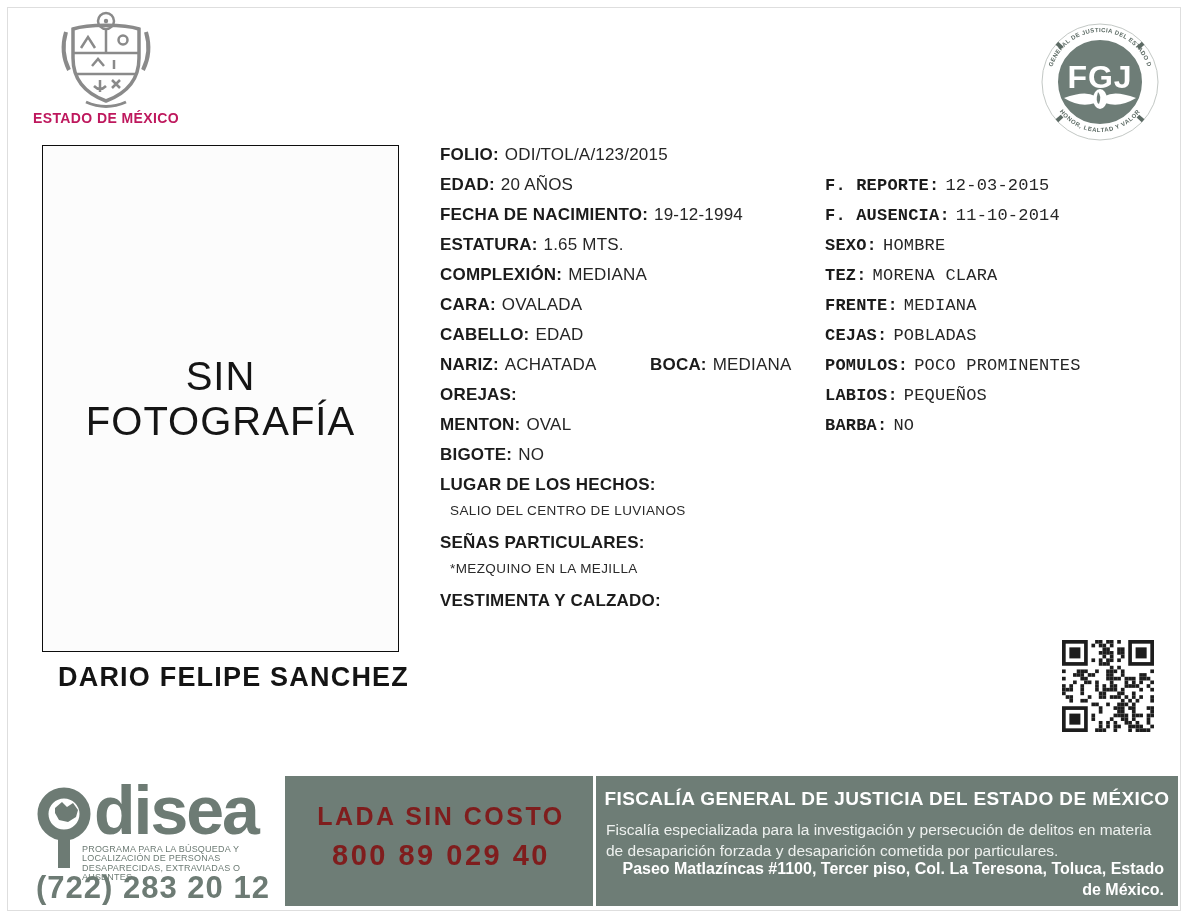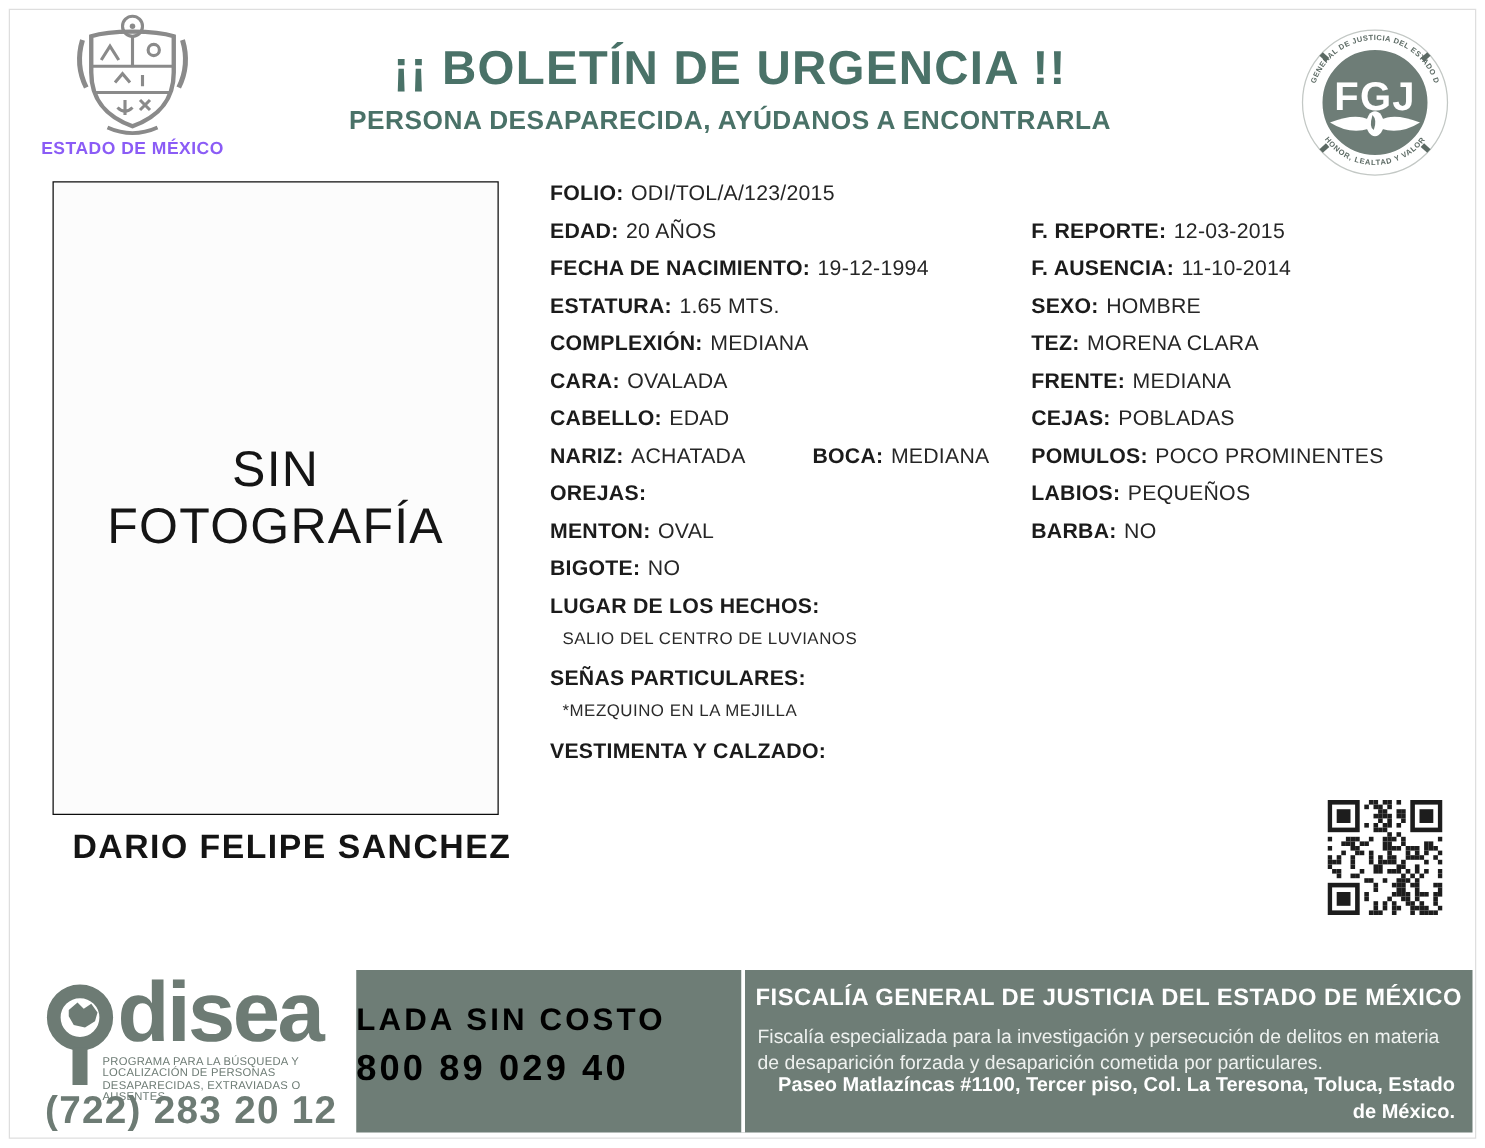--- a/index.html
+++ b/index.html
@@ -5,38 +5,38 @@
   html,body { margin:0; padding:0; background:#ffffff; }
   .page {
     position:relative; width:1188px; height:918px; overflow:hidden;
     background:#ffffff; font-family:"Liberation Sans", sans-serif; color:#1b1b1b;
   }
   .page-border { position:absolute; inset:7px; border:1px solid #dedede; pointer-events:none; }
 
   
   .estado-logo { position:absolute; left:55px; top:10px; width:102px; height:100px; }
   .estado-caption { position:absolute; left:26px; top:110px; width:160px; text-align:center;
-    font-size:14px; font-weight:700; letter-spacing:.4px; color:#8b5cf6; }
+    font-size:14px; font-weight:700; letter-spacing:.4px; color:#be185d; }
   .title-wrap { position:absolute; left:180px; right:200px; top:34px; text-align:center; color:#4a7268; }
   .main-title { font-size:38px; font-weight:800; letter-spacing:1px; white-space:nowrap; }
   .sub-title { margin-top:8px; font-size:21px; font-weight:700; letter-spacing:.4px; white-space:nowrap; }
   .fgj-badge { position:absolute; left:1040px; top:22px; width:120px; height:120px; }
 
   
   .photo-box { position:absolute; left:42px; top:145px; width:355px; height:505px;
     border:1.5px solid #0d0d0d; background:#fcfcfc;
     display:flex; flex-direction:column; align-items:center; justify-content:center; gap:0; }
   .photo-line { font-size:40px; color:#151515; letter-spacing:1px; }
   .person-name { position:absolute; left:58px; top:662px; font-size:27px; font-weight:800;
     letter-spacing:1.2px; color:#141414; }
 
   
   .col { position:absolute; width:395px; }
   .col-left  { left:440px; top:140px; }
-  .col-right { left:825px; top:170px; width:360px; }
+  .col-right { left:825px; top:170px; width:360px;font-family:Liberation Mono, monospace; }
   .frow { position:relative; height:30px; display:flex; align-items:center;
     font-size:17px; letter-spacing:.2px; white-space:nowrap; }
   .frow .lbl { font-weight:800; }
   .frow .val { margin-left:6px; font-weight:400; color:#262626; }
   .pair2 { position:absolute; left:210px; display:flex; align-items:center; }
   .frow-sub { height:20px; display:flex; align-items:center; padding-left:10px;
     font-size:13.5px; letter-spacing:.4px; color:#2a2a2a; margin-bottom:8px; }
 
   .qr { position:absolute; left:1062px; top:640px; width:92px; height:92px; }
 
@@ -44,21 +44,21 @@
   .odisea-icon { position:absolute; left:35px; top:786px; width:62px; height:86px; }
   .odisea-brand { position:absolute; left:94px; top:776px; font-size:68px; font-weight:800;
     letter-spacing:-2px; color:#6d7b74; line-height:1; }
   .odisea-tagline { position:absolute; left:82px; top:845px; width:208px;
     font-size:9px; line-height:9.4px; font-weight:400; letter-spacing:.2px; color:#6d7b74; }
   .odisea-phone { position:absolute; left:36px; top:870px; font-size:31px; font-weight:800;
     letter-spacing:1px; color:#6d7b74; white-space:nowrap; }
 
   .footer-panel { position:absolute; left:285px; top:776px; width:893px; height:130px; background:#6e7d76; }
   .lada-block { position:absolute; left:285px; top:776px; width:312px; height:130px;
-    color:#000000; text-align:left; }
+    color:#7f1d1d; text-align:center; }
   .lada-label { margin-top:26px; font-size:25px; font-weight:800; letter-spacing:2.5px; white-space:nowrap; }
   .lada-number { margin-top:8px; font-size:29px; font-weight:800; letter-spacing:2.5px; white-space:nowrap; }
   .footer-sep { position:absolute; left:593px; top:776px; width:3px; height:130px; background:#ffffff; }
   .fgj-block { position:absolute; left:596px; top:776px; width:582px; height:130px; color:#ffffff; }
   .fgj-title { margin-top:12px; text-align:center; font-size:19px; font-weight:800; letter-spacing:.4px; white-space:nowrap; }
   .fgj-desc { margin:9px auto 0; width:562px; font-size:15.5px; line-height:21px;
     font-weight:400; color:#eef1ef; }
   .fgj-address { position:absolute; right:14px; bottom:6px; width:560px; text-align:right;
     font-size:16px; font-weight:800; line-height:21px; }
 </style>
@@ -78,24 +78,20 @@
     <line x1="17" y1="43" x2="83" y2="43"></line>
     <line x1="19" y1="64" x2="81" y2="64"></line>
     <path d="M25,38 l7,-11 7,11"></path>
     <circle cx="67" cy="30" r="4.5"></circle>
     <path d="M36,56 l6,-7 6,7 M58,50 v9"></path>
     <path d="M44,70 v12 M38,76 q6,6 12,0 M56,70 l8,8 M64,70 l-8,8"></path>
     <path d="M30,92 q20,9 40,0" stroke-width="3"></path>
   </svg>
   <div class="estado-caption">ESTADO DE MÉXICO</div>
 
-  <div class="title-wrap">
-    <div class="main-title">¡¡ BOLETÍN DE URGENCIA !!</div>
-    <div class="sub-title">PERSONA DESAPARECIDA, AYÚDANOS A ENCONTRARLA</div>
-  </div>
 
   <svg class="fgj-badge" viewBox="-60 -60 120 120">
     <circle r="58" fill="#ffffff" stroke="#c3c8c5" stroke-width="1"></circle>
     <g fill="#5c6a64">
       <rect x="-2" y="-58" width="4" height="7" transform="rotate(-48)"></rect>
       <rect x="-2" y="-58" width="4" height="7" transform="rotate(48)"></rect>
       <rect x="-2" y="-58" width="4" height="7" transform="rotate(-132)"></rect>
       <rect x="-2" y="-58" width="4" height="7" transform="rotate(132)"></rect>
     </g>
     <circle r="43" fill="#6e7d77" stroke="#ffffff" stroke-width="2"></circle>

